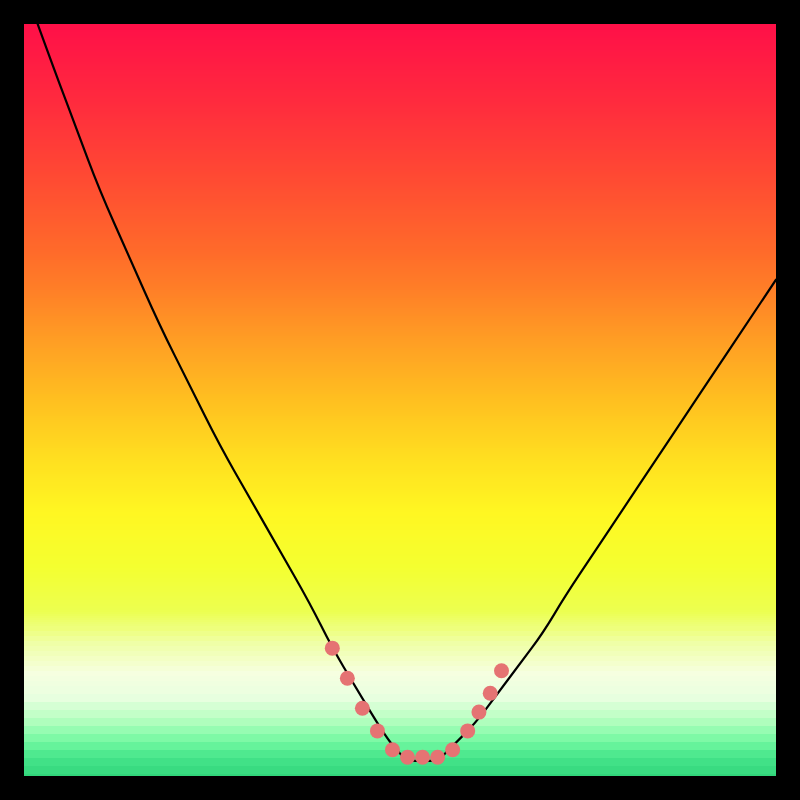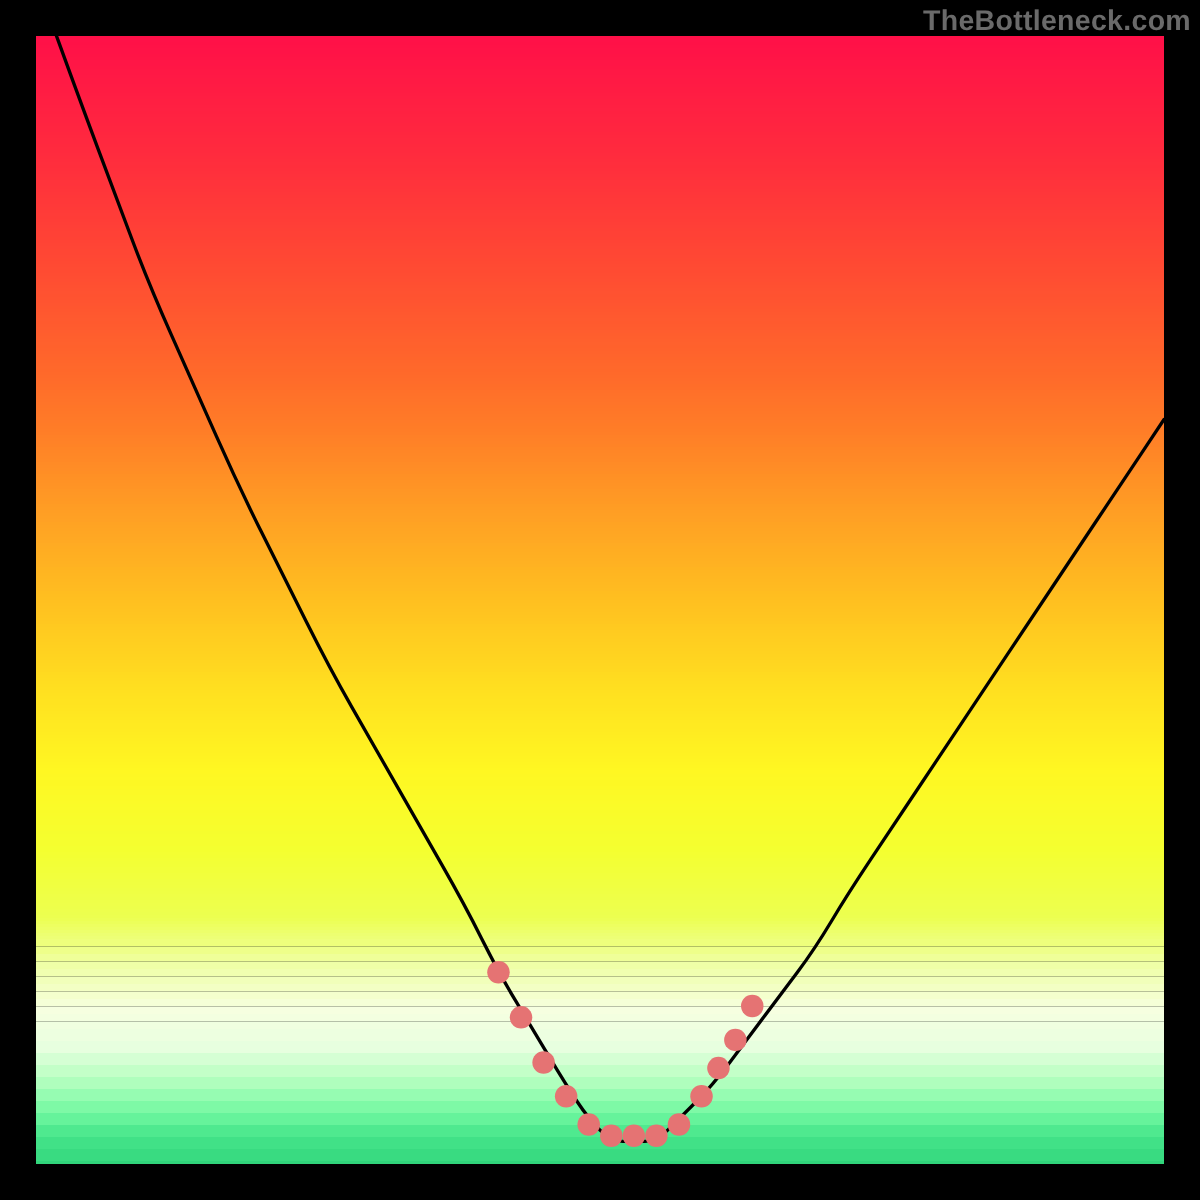--- a/index.html
+++ b/index.html
@@ -46,21 +46,20 @@
     font: 600 19px Arial, Helvetica, sans-serif;
     letter-spacing: 0.2px;
     color: #6a6a6a;
     user-select: none;
   }
 </style>
 </head>
 <body>
 
 <div class="frame">
-  <div class="water">TheBottleneck.com</div>
   <div class="plot">
     <div class="gradient">
         <div class="band" style="top: 0px; height: 2px; background: rgb(255, 16, 72);"></div>
         <div class="band" style="top: 2px; height: 2px; background: rgb(255, 17, 72);"></div>
         <div class="band" style="top: 4px; height: 2px; background: rgb(255, 17, 71);"></div>
         <div class="band" style="top: 6px; height: 2px; background: rgb(255, 18, 71);"></div>
         <div class="band" style="top: 8px; height: 2px; background: rgb(255, 19, 71);"></div>
         <div class="band" style="top: 10px; height: 2px; background: rgb(255, 19, 71);"></div>
         <div class="band" style="top: 12px; height: 2px; background: rgb(255, 20, 70);"></div>
         <div class="band" style="top: 14px; height: 2px; background: rgb(255, 21, 70);"></div>

